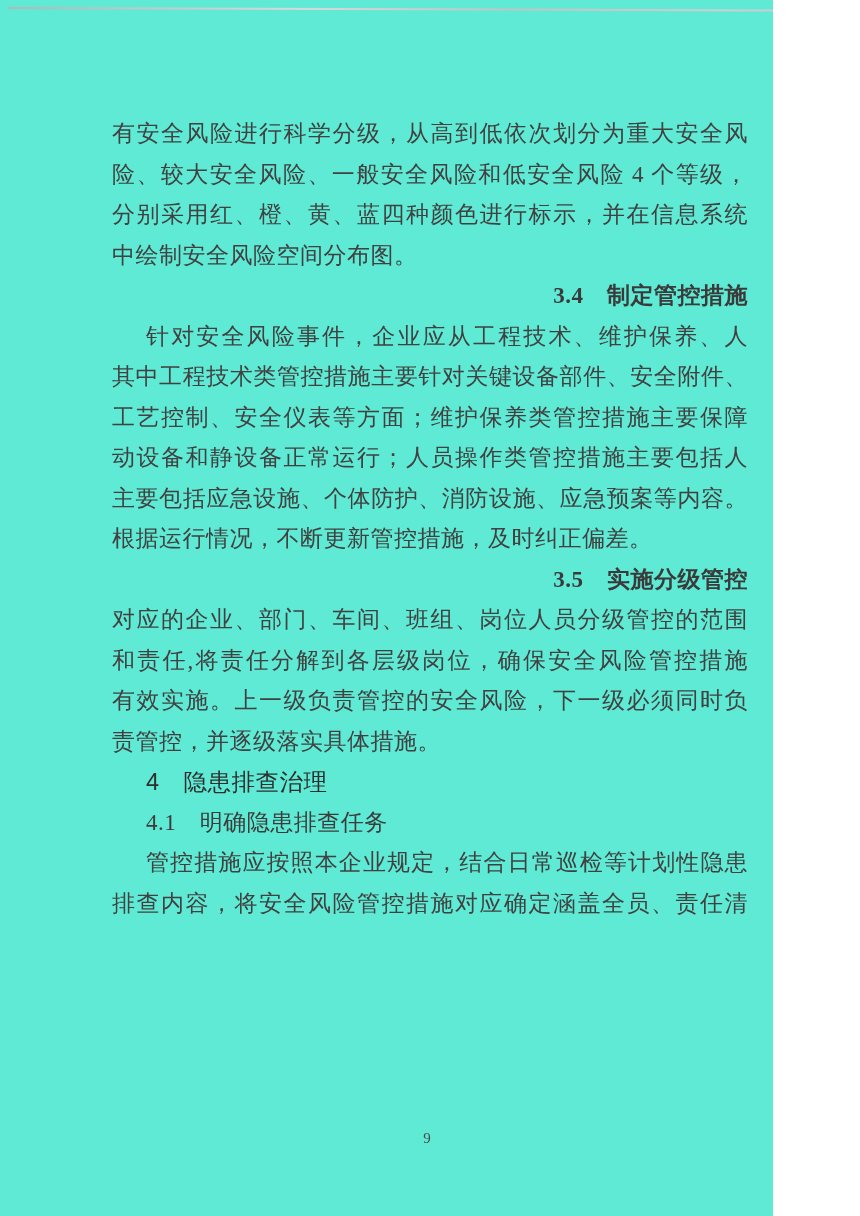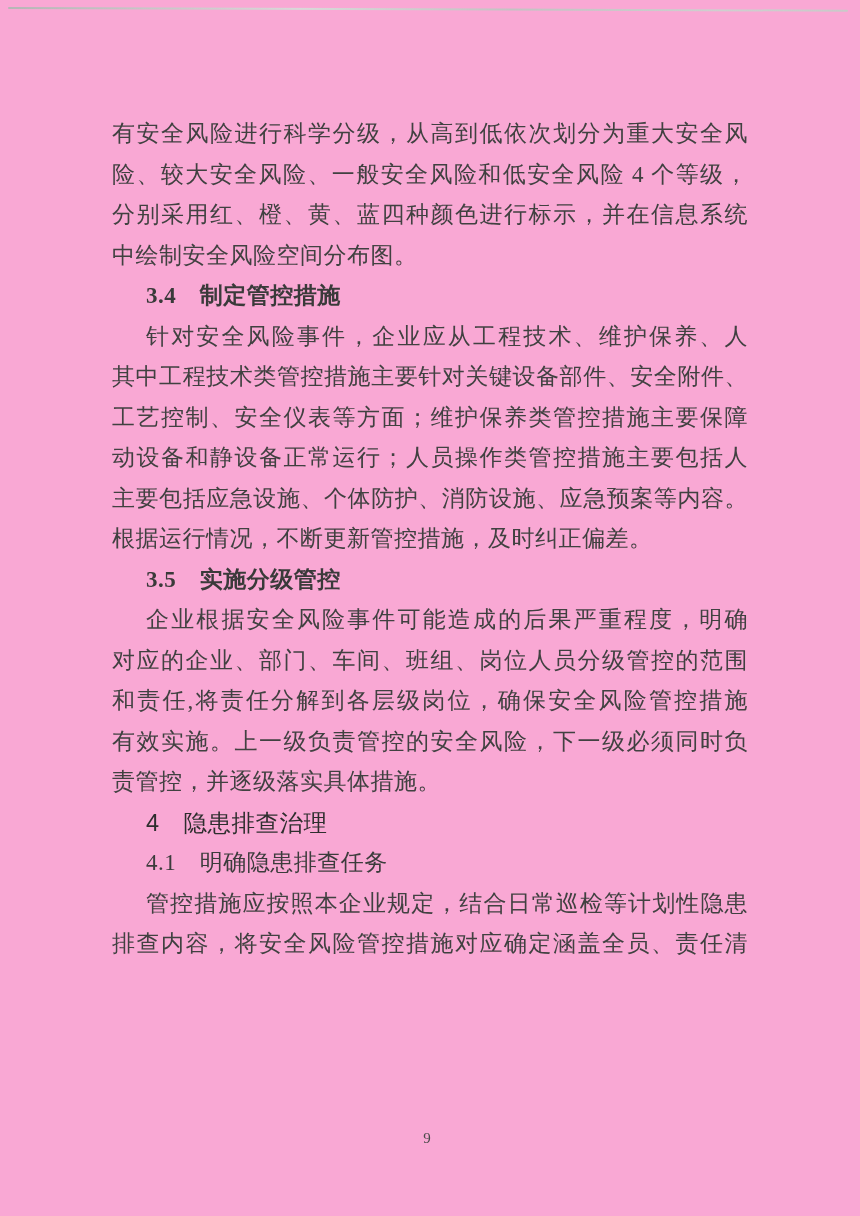--- a/index.html
+++ b/index.html
@@ -2,23 +2,23 @@
 <html lang="zh"><head>
 <meta charset="utf-8">
 <style>
   html, body {
     margin: 0;
     padding: 0;
     background: #ffffff;
   }
   .page {
     position: relative;
-    width: 860px;
+    width: 773px;
     height: 1216px;
-    background: #f9a8d4;
+    background: #5eead4;
     overflow: hidden;
     font-family: "Liberation Serif", "DejaVu Serif", serif;
   }
   .scan-artifact {
     position: absolute;
     top: 7px;
     left: 8px;
     width: 840px;
     height: 2.4px;
     background: linear-gradient(to right, #b6b6b6, #d9d9d9 35%, #c3c3c3 60%, #cfcfcf 85%, #c9c9c9);
@@ -43,20 +43,21 @@
   .ln.j {
     text-align: justify;
     text-align-last: justify;
   }
   .ln.ind {
     padding-left: 34px;
   }
   .ln.hk {
     font-weight: 600;
     color: #3a3a3a;
+    text-align: right;
   }
   .ln.hk2 {
     font-weight: 500;
     color: #3c3c3c;
   }
   .ln.hh {
     font-family: "Liberation Sans", "DejaVu Sans", sans-serif;
     font-weight: 400;
     color: #2e2e2e;
     font-size: 23.5px;
@@ -84,21 +85,20 @@
     <div class="ln j">分别采用红、橙、黄、蓝四种颜色进行标示，并在信息系统</div>
     <div class="ln">中绘制安全风险空间分布图。</div>
     <div class="ln hk ind">3.4　制定管控措施</div>
     <div class="ln j ind">针对安全风险事件，企业应从工程技术、维护保养、人</div>
     <div class="ln j">其中工程技术类管控措施主要针对关键设备部件、安全附件、</div>
     <div class="ln j">工艺控制、安全仪表等方面；维护保养类管控措施主要保障</div>
     <div class="ln j">动设备和静设备正常运行；人员操作类管控措施主要包括人</div>
     <div class="ln j">主要包括应急设施、个体防护、消防设施、应急预案等内容。</div>
     <div class="ln">根据运行情况，不断更新管控措施，及时纠正偏差。</div>
     <div class="ln hk ind">3.5　实施分级管控</div>
-    <div class="ln j ind">企业根据安全风险事件可能造成的后果严重程度，明确</div>
     <div class="ln j">对应的企业、部门、车间、班组、岗位人员分级管控的范围</div>
     <div class="ln j">和责任,将责任分解到各层级岗位，确保安全风险管控措施</div>
     <div class="ln j">有效实施。上一级负责管控的安全风险，下一级必须同时负</div>
     <div class="ln">责管控，并逐级落实具体措施。</div>
     <div class="ln hh ind">4　隐患排查治理</div>
     <div class="ln hk2 ind">4.1　明确隐患排查任务</div>
     <div class="ln j ind">管控措施应按照本企业规定，结合日常巡检等计划性隐患</div>
     <div class="ln j">排查内容，将安全风险管控措施对应确定涵盖全员、责任清</div>
   </div>
 

